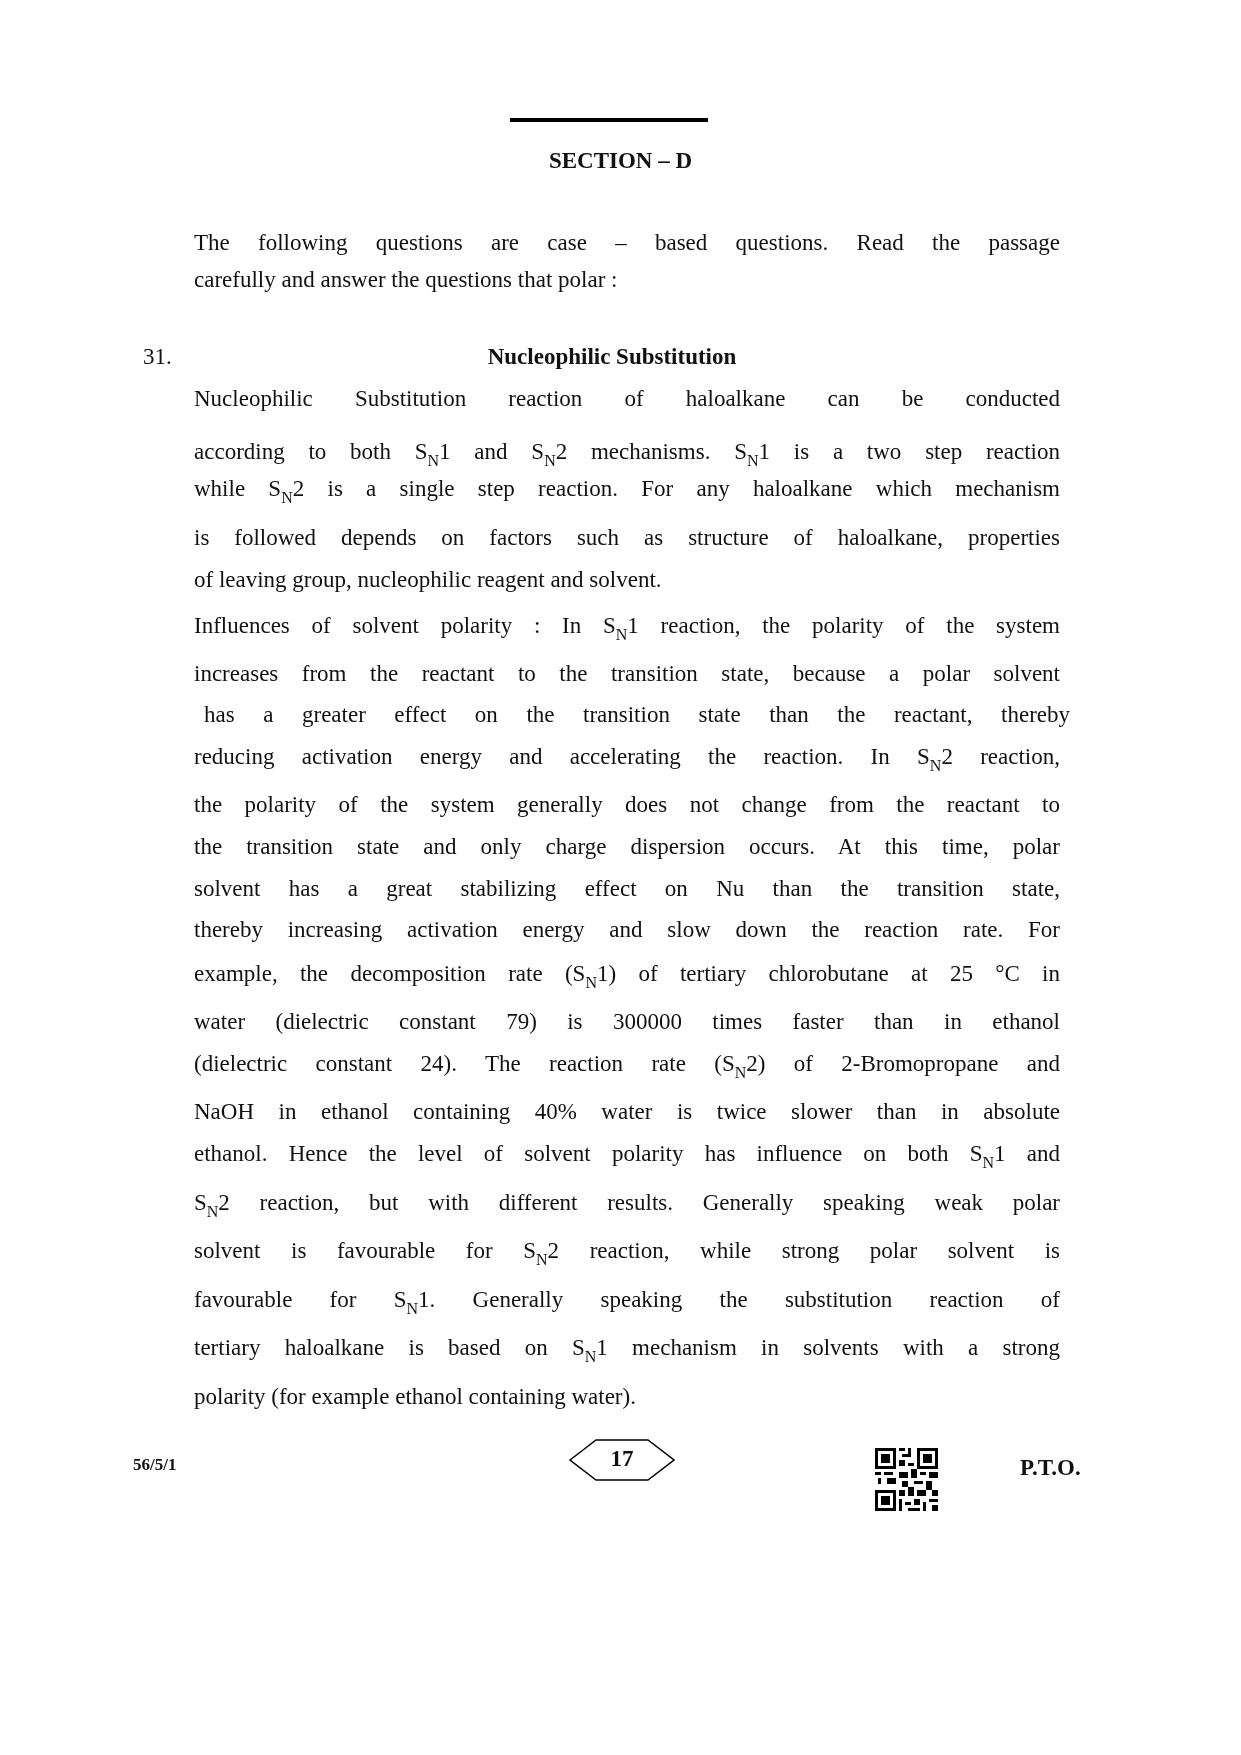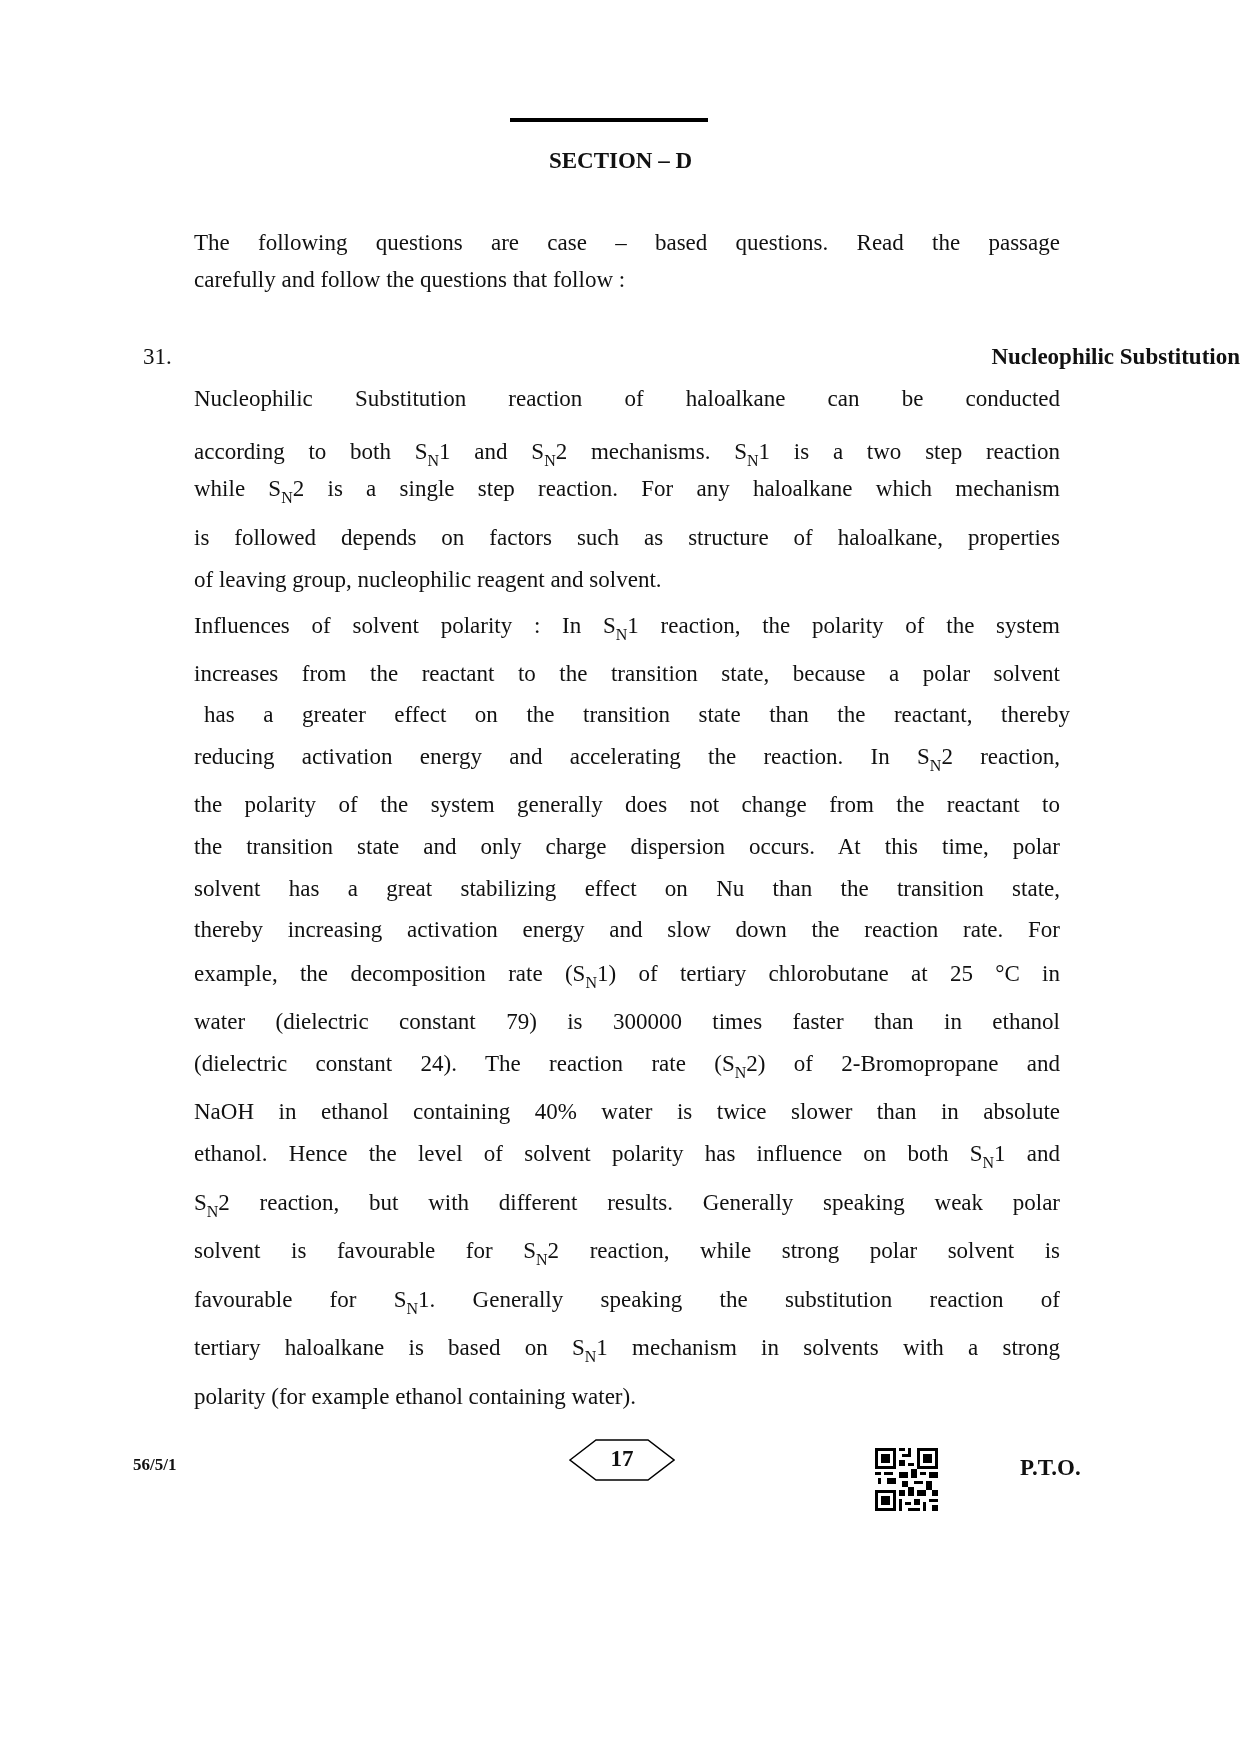--- a/index.html
+++ b/index.html
@@ -5,38 +5,38 @@
   html,body{margin:0;padding:0;background:#fff;}
   body{width:1241px;height:1755px;position:relative;overflow:hidden;color:#111;
        font-family:"DejaVu Serif","Liberation Serif",serif;}
   .rule{position:absolute;left:510px;top:118px;width:198px;height:4px;background:#000;}
   .section-title{position:absolute;left:0;width:1241px;top:148px;text-align:center;
        font-weight:bold;font-size:23px;font-family:"Liberation Serif",serif;}
   .line{position:absolute;left:194px;width:866px;font-size:23px;line-height:28px;
        font-family:"Liberation Serif",serif;white-space:nowrap;text-align:justify;text-align-last:justify;}
   .line.last{text-align-last:left;}
   .qnum{position:absolute;left:133px;top:344px;font-size:23px;font-family:"Liberation Serif",serif;margin-left:10px;}
-  .qtitle{position:absolute;left:16px;width:1224px;top:344px;text-align:right;font-weight:bold;
+  .qtitle{position:absolute;left:0;width:1224px;top:344px;text-align:center;font-weight:bold;
        font-size:23px;font-family:"Liberation Serif",serif;}
   sub{font-size:16px;vertical-align:-7px;line-height:0;}
   .footer-code{position:absolute;left:133px;top:1455px;font-weight:bold;font-size:17px;font-family:"Liberation Serif",serif;}
   .pto{position:absolute;left:1020px;top:1455px;font-weight:bold;font-size:23px;font-family:"Liberation Serif",serif;}
   .hex{position:absolute;left:569px;top:1439px;width:106px;height:42px;}
   .hex svg{position:absolute;left:0;top:0;}
   .hex span{position:absolute;left:0;width:106px;top:7px;text-align:center;font-weight:bold;font-size:23px;font-family:"Liberation Serif",serif;}
   .qr{position:absolute;left:875px;top:1447px;width:63px;height:64px;}
 </style>
 </head>
 <body>
 
 <div class="rule"></div>
 <div class="section-title">SECTION – D</div>
 
 <div class="line" style="top:229px">The following questions are case – based questions. Read the passage</div>
-<div class="line last" style="top:266px">carefully and follow the questions that follow :</div>
+<div class="line last" style="top:266px">carefully and answer the questions that polar :</div>
 
 <div class="qnum">31.</div>
 <div class="qtitle">Nucleophilic Substitution</div>
 
 <div id="passage">
     <div class="line" style="top: 385px;">Nucleophilic Substitution reaction of haloalkane can be conducted</div>
     <div class="line" style="top: 438px;">according to both S<sub>N</sub>1 and S<sub>N</sub>2 mechanisms. S<sub>N</sub>1 is a two step reaction</div>
     <div class="line" style="top: 475px;">while S<sub>N</sub>2 is a single step reaction. For any haloalkane which mechanism</div>
     <div class="line" style="top: 524px;">is followed depends on factors such as structure of haloalkane, properties</div>
     <div class="line last" style="top: 566px;">of leaving group, nucleophilic reagent and solvent.</div>

